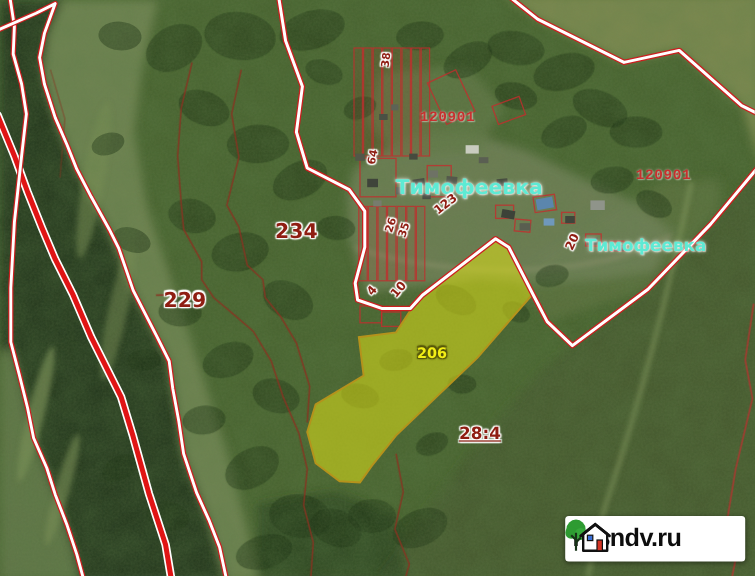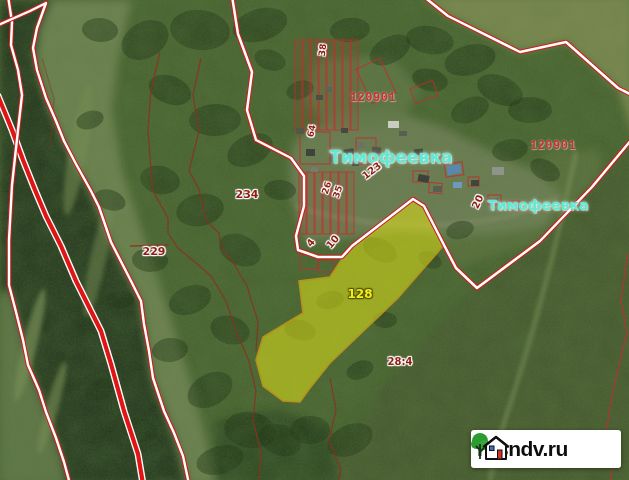--- a/index.html
+++ b/index.html
@@ -12,21 +12,21 @@
   .lbl{
     position:absolute;transform:translate(-50%,-50%);
     font-family:"DejaVu Sans",sans-serif;font-weight:bold;white-space:nowrap;
     pointer-events:none;line-height:1;
   }
   .lbl.small-red{
     color:#8f1d12;font-size:9px;
     text-shadow:0 0 2px #fff,0 0 2px #fff,1px 1px 1px #fff,-1px -1px 1px #fff,1px -1px 1px #fff,-1px 1px 1px #fff;
   }
   .lbl.mid-red{
-    color:#8f1d12;font-size:11px;
+    color:#8f1d12;font-size:17px;
     text-shadow:0 0 2px #fff,0 0 2px #fff,1px 1px 1px #fff,-1px -1px 1px #fff,1px -1px 1px #fff,-1px 1px 1px #fff;
   }
   .lbl.code{
     color:rgba(201,42,42,.95);font-size:12px;letter-spacing:.5px;
     text-shadow:0 0 2px rgba(255,255,255,.55),1px 1px 1px rgba(255,255,255,.35);
     font-family:Liberation Mono, monospace;
   }
   .lbl.village{
     color:#5eead4;font-size:17px;
     text-shadow:0 0 2px rgba(255,255,255,.8),0 0 4px rgba(255,255,255,.55),1px 1px 1px rgba(255,255,255,.5);
@@ -255,22 +255,22 @@
     <div class="lbl village" style="left:391px;top:157px;">Тимофеевка</div>
     <div class="lbl village village2" style="left:538px;top:205px;">Тимофеевка</div>
     <div class="lbl small-red" style="left:372px;top:171px;transform:translate(-50%,-50%) rotate(-38deg);font-size:10px;">123</div>
     <div class="lbl small-red" style="left:327px;top:188px;transform:translate(-50%,-50%) rotate(-72deg);">26</div>
     <div class="lbl small-red" style="left:338px;top:192px;transform:translate(-50%,-50%) rotate(-72deg);">35</div>
     <div class="lbl small-red" style="left:478px;top:202px;transform:translate(-50%,-50%) rotate(-65deg);font-size:10px;">20</div>
     <div class="lbl mid-red" style="left:247px;top:194px;">234</div>
     <div class="lbl mid-red" style="left:154px;top:251px;">229</div>
     <div class="lbl small-red" style="left:311px;top:243px;transform:translate(-50%,-50%) rotate(-50deg);font-size:10px;">4</div>
     <div class="lbl small-red" style="left:333px;top:242px;transform:translate(-50%,-50%) rotate(-50deg);font-size:10px;">10</div>
-    <div class="lbl yellow" style="left:360px;top:294px;">128</div>
-    <div class="lbl mid-red" style="left:400px;top:362px;font-size:10px;">28:4</div>
+    <div class="lbl yellow" style="left:360px;top:294px;">206</div>
+    <div class="lbl mid-red" style="left:400px;top:362px;font-size:14px;text-decoration:underline;">28:4</div>
   </div>
 
   <div id="watermark">
     <svg width="38" height="32" viewBox="0 0 38 32">
 
       <circle cx="9" cy="11" r="8" fill="#2e9b32"></circle>
       <circle cx="5" cy="14" r="5" fill="#2e9b32"></circle>
       <circle cx="13" cy="15" r="5" fill="#37a83b"></circle>
       <path d="M9,14 L9,29 M9,20 L5,16 M9,22 L13,18" stroke="#173317" stroke-width="1.8" fill="none"></path>
 

